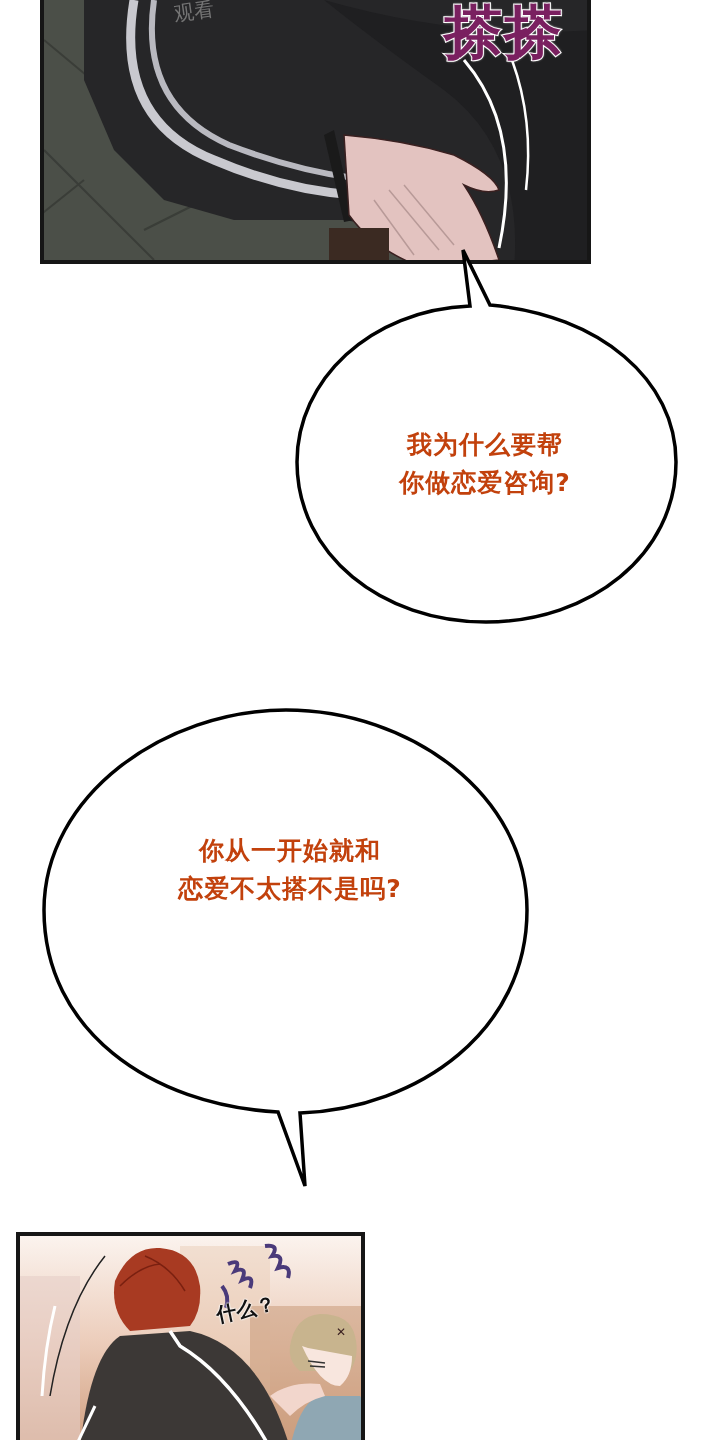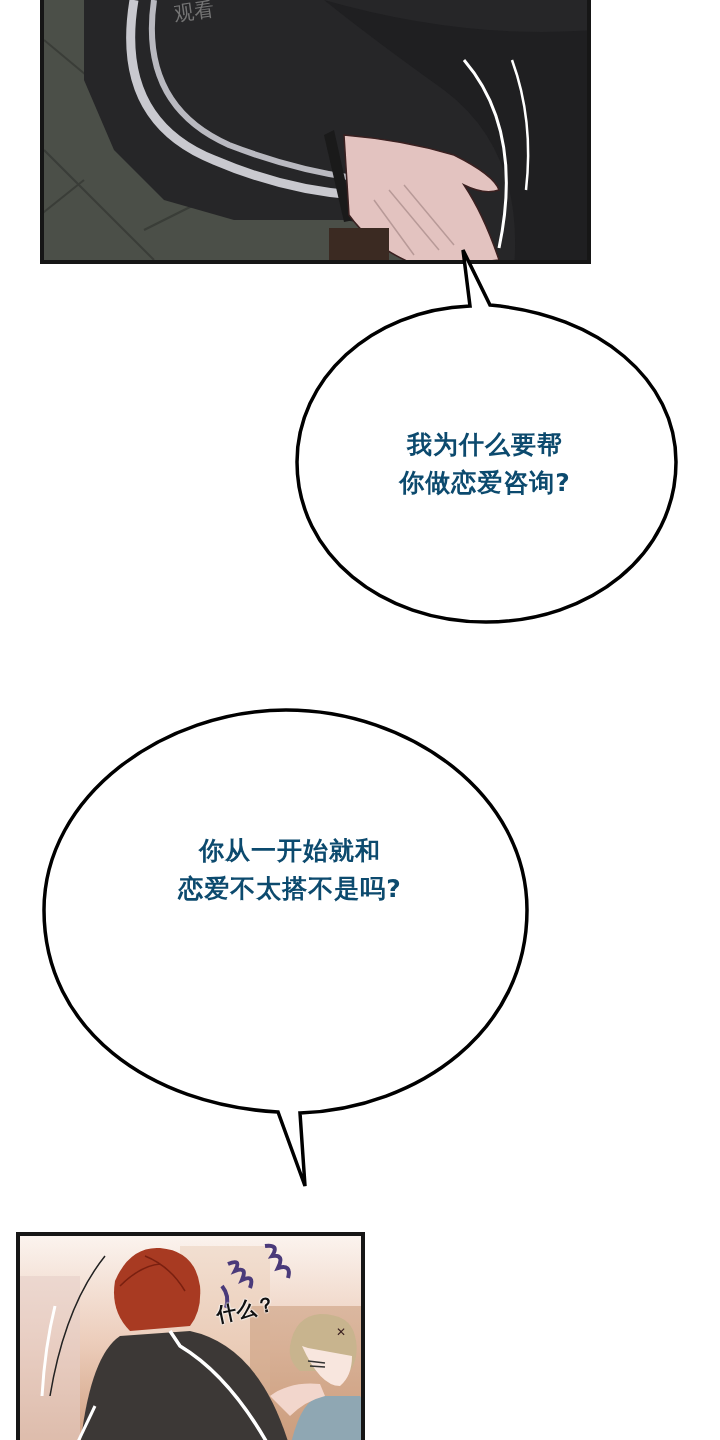--- a/index.html
+++ b/index.html
@@ -15,21 +15,21 @@
     border: 4px solid #161616;
     background: #2a2a2c;
   }
   #panel2 {
     left: 16px; top: 1232px; width: 349px; height: 212px;
     border: 4px solid #161616; border-bottom: none;
     background: linear-gradient(180deg, #f7ece6 0%, #efd6c6 45%, #d9ae8f 100%);
   }
   .bubble-svg { position: absolute; left: 0; top: 0; }
   .bubble-text {
-    position: absolute; color: #0c4a6e; font-weight: bold;
+    position: absolute; color: #c2410c; font-weight: bold;
     font-size: 25px; line-height: 38px; text-align: center; white-space: pre;
     letter-spacing: 1px;
   }
   #bubble1-text { left: 370px; top: 426px; width: 230px; }
   #bubble2-text { left: 140px; top: 832px; width: 300px; }
   .sfx {
     position: absolute; font-weight: bold; color: #7a2060;
     font-size: 58px; line-height: 60px; letter-spacing: 2px;
     -webkit-text-stroke: 2px #ffffff;
     paint-order: stroke fill;
@@ -65,20 +65,21 @@
 
     <path d="M300 135 Q360 140 410 155 Q450 175 455 190 Q440 195 420 185 Q440 215 455 260 L380 268 Q330 250 305 215 Z" fill="#e3c3c0" stroke="#3a2020" stroke-width="1.5"></path>
     <path d="M330 200 L370 255 M345 190 L395 250 M360 185 L410 245" stroke="#b89a98" stroke-width="1.5" fill="none"></path>
 
     <rect x="285" y="228" width="60" height="40" fill="#3b2a22"></rect>
 
     <path d="M420 60 Q480 130 455 248" stroke="#ffffff" stroke-width="3" fill="none"></path>
     <path d="M468 60 Q490 120 482 190" stroke="#ffffff" stroke-width="2.5" fill="none"></path>
   </svg>
   <div class="watermark" style="left:130px; top:-2px;">观看</div>
+  <div class="sfx" style="left:400px; top:2px;">搽搽</div>
 </div>
 
 <svg class="bubble-svg" width="720" height="1440" style="pointer-events:none;">
   <path d="M 470 306
            L 463 250
            L 490 305
            C 600 315 676 380 676 462
            C 676 555 590 622 486 622
            C 382 622 297 555 297 462
            C 297 380 370 310 470 306 Z" fill="#ffffff" stroke="#000000" stroke-width="3.5" stroke-linejoin="miter"></path>

